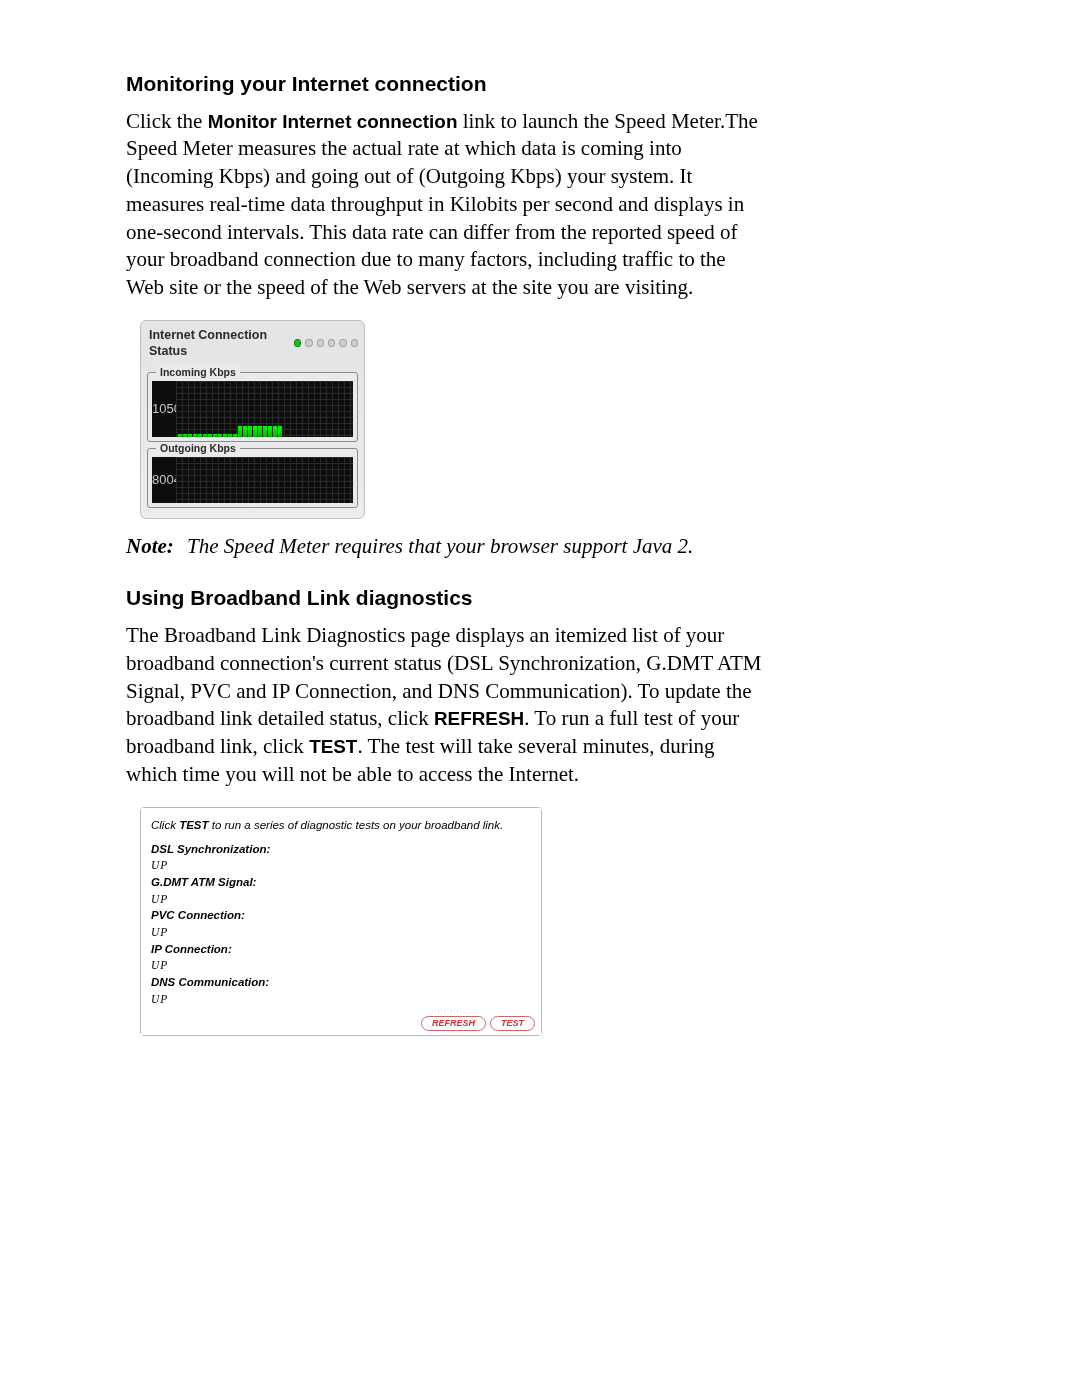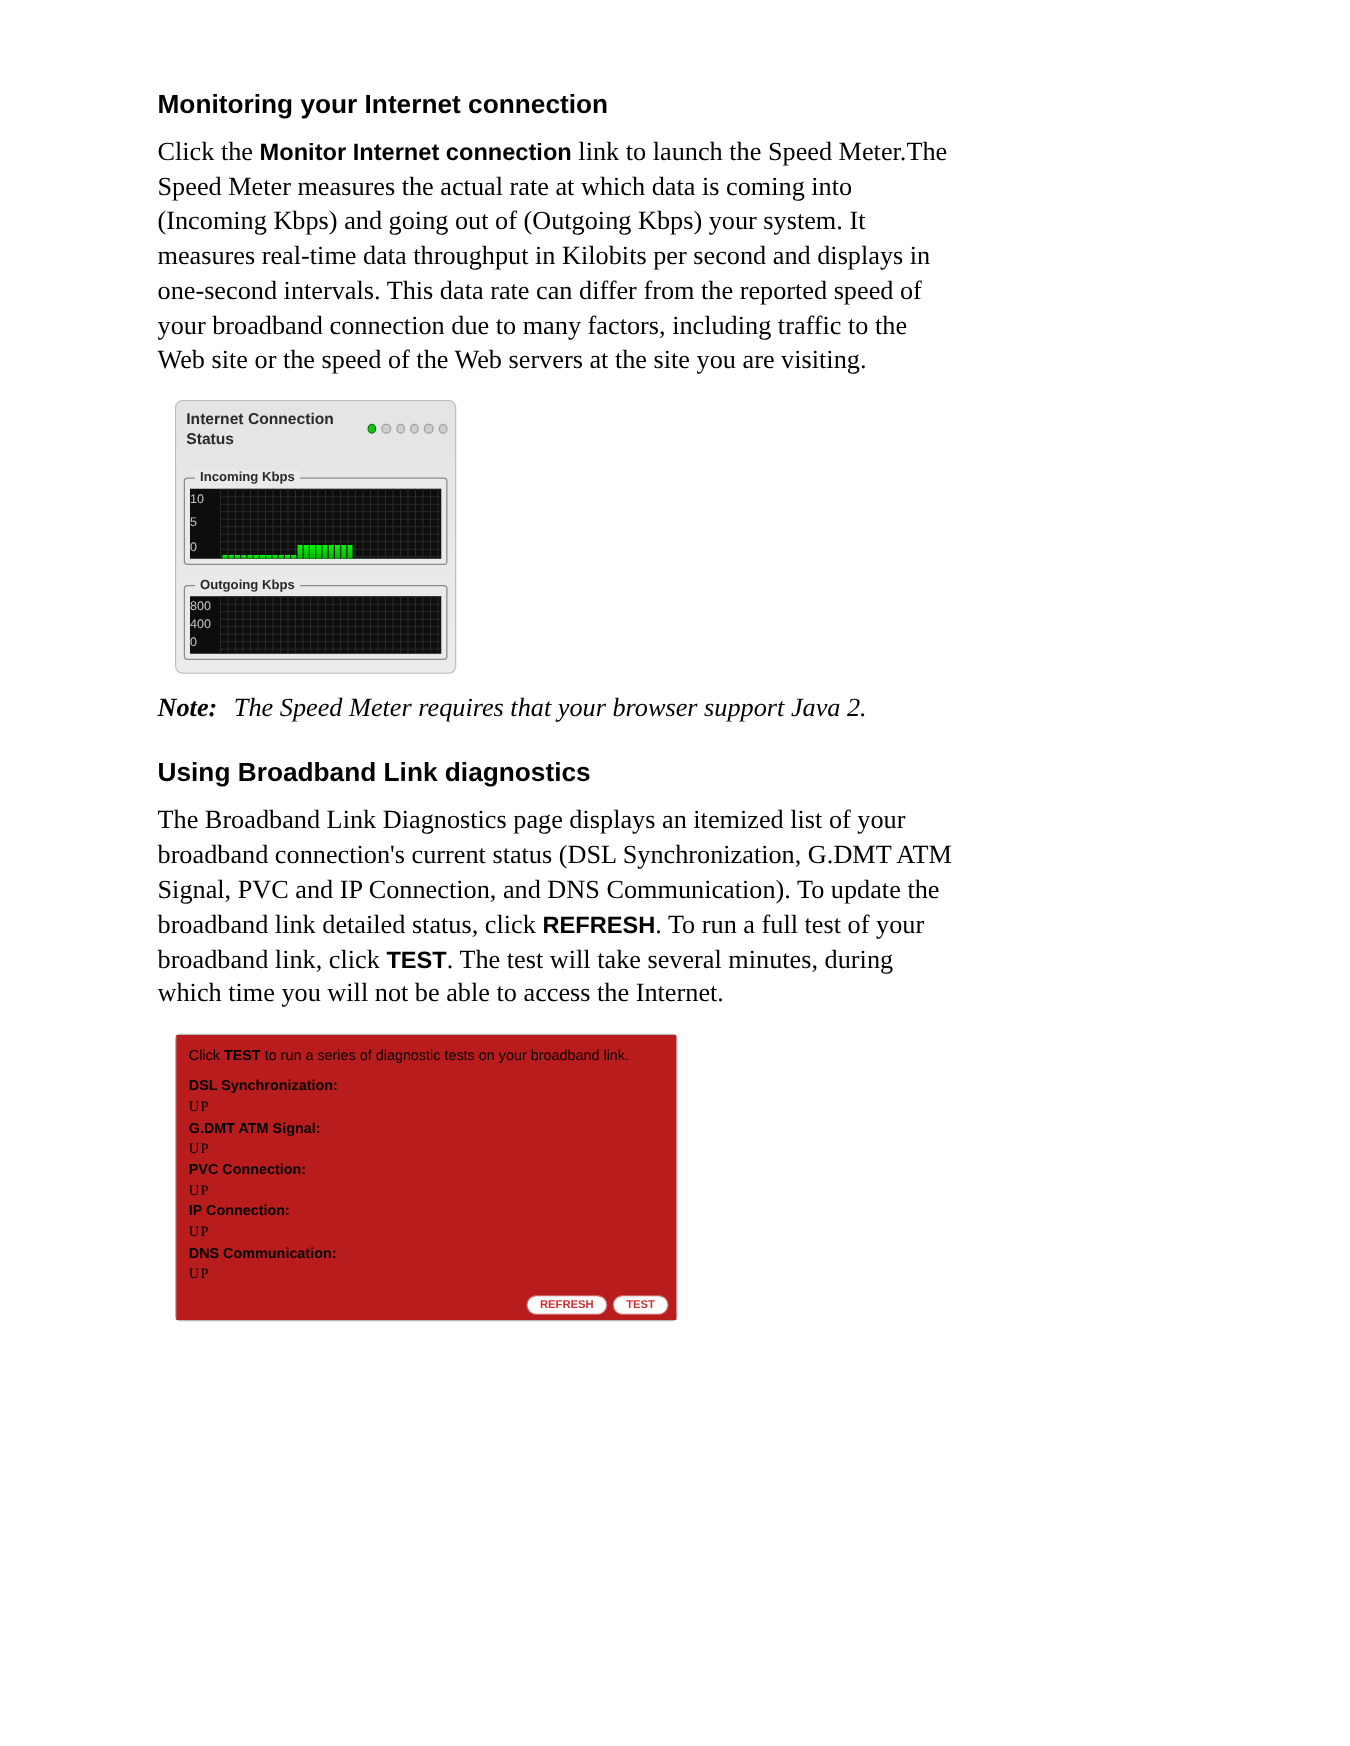--- a/index.html
+++ b/index.html
@@ -63,46 +63,46 @@
     color: #2a2a2a;
   }
   .sp-dot { width: 6px; height: 6px; border-radius: 50%; display: inline-block; }
   .dot-green { background: #18c218; border: 1px solid #0f7f0f; }
   .dot-grey  { background: #cfcfd2; border: 1px solid #9f9fa2; }
 
   .sp-group {
     position: relative;
     border: 1px solid #8a8a8f;
     border-radius: 3px;
-    margin: 16px 2px 2px 2px;
+    margin: 6px 2px 2px 2px;
     padding: 8px 4px 4px 4px;
     background: #eaeaec;
   }
   .sp-group-label {
     position: absolute;
     top: -7px; left: 8px;
     background: #eaeaec;
     padding: 0 4px;
     font-size: 10.5px;
     font-weight: bold;
     color: #2a2a2a;
   }
   .sp-graph-wrap {
     display: flex;
     align-items: stretch;
     height: 56px;
   }
   .sp-yaxis {
     display: flex;
-    flex-direction: column;
+    flex-direction: row;
     justify-content: space-between;
-    align-items: flex-start;
+    align-items: center;
     width: 22px;
     padding: 2px 2px 2px 0;
-    font-size: 10px;
+    font-size: 13px;
     color: #c8c8cc;
     background: #0d0d0d;
   }
   .sp-graph {
     position: relative;
     flex: 1 1 auto;
     background: #0d0d0d;
     background-image:
       linear-gradient(#2b2b2b 1px, transparent 1px),
       linear-gradient(90deg, #2b2b2b 1px, transparent 1px);
@@ -124,24 +124,25 @@
     border-radius: 4px;
     background: #dadadc;
   }
   .status-header {
     font-size: 20px;
     padding: 4px 8px 2px 8px;
     color: #111;
     border-bottom: 1px solid #b8b8bc;
   }
   .status-body {
-    background: #b91c1c;
+    background: #ffffff;
     padding: 6px 10px 28px 10px;
     font-size: 11.5px;
     position: relative;
+    font-style: italic;
   }
   .status-instr { margin: 4px 0 8px 0; }
   .status-row {
     display: flex;
     font-size: 11.5px;
     line-height: 1.45;
     flex-direction: column;
   }
   .status-row .k {
     width: 184px;

